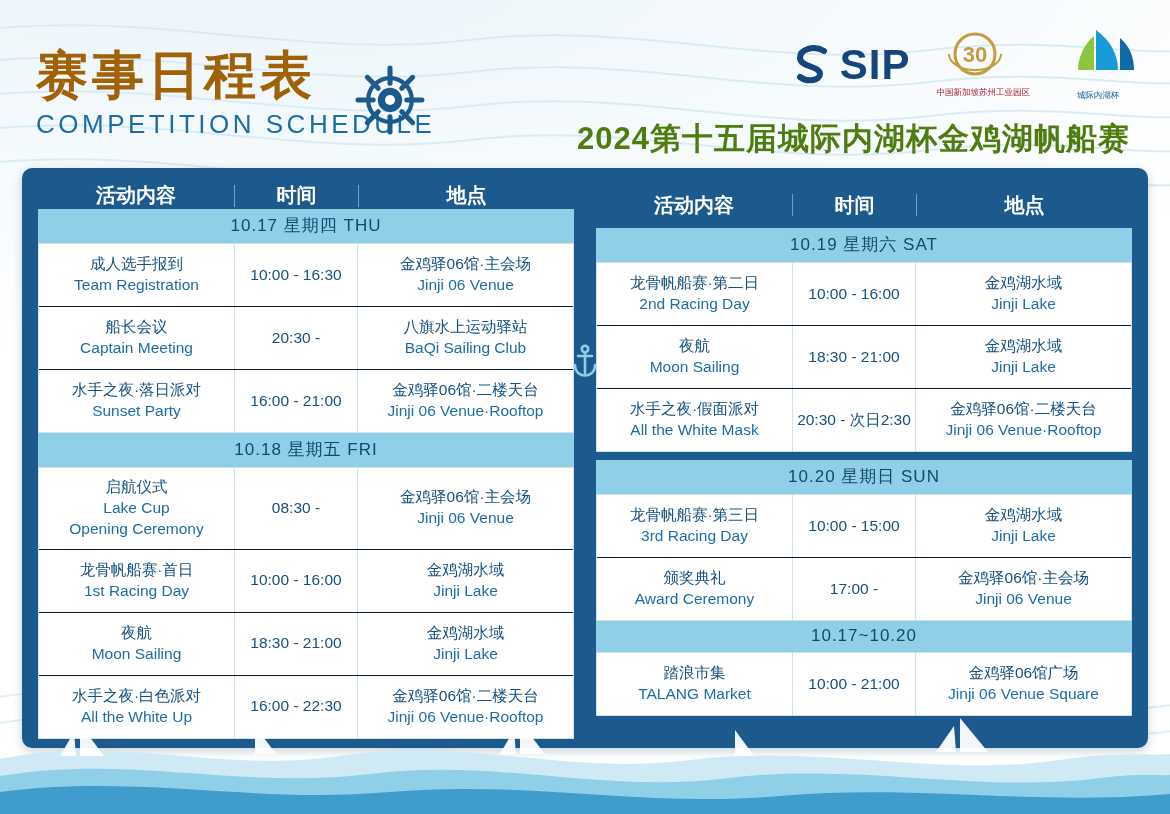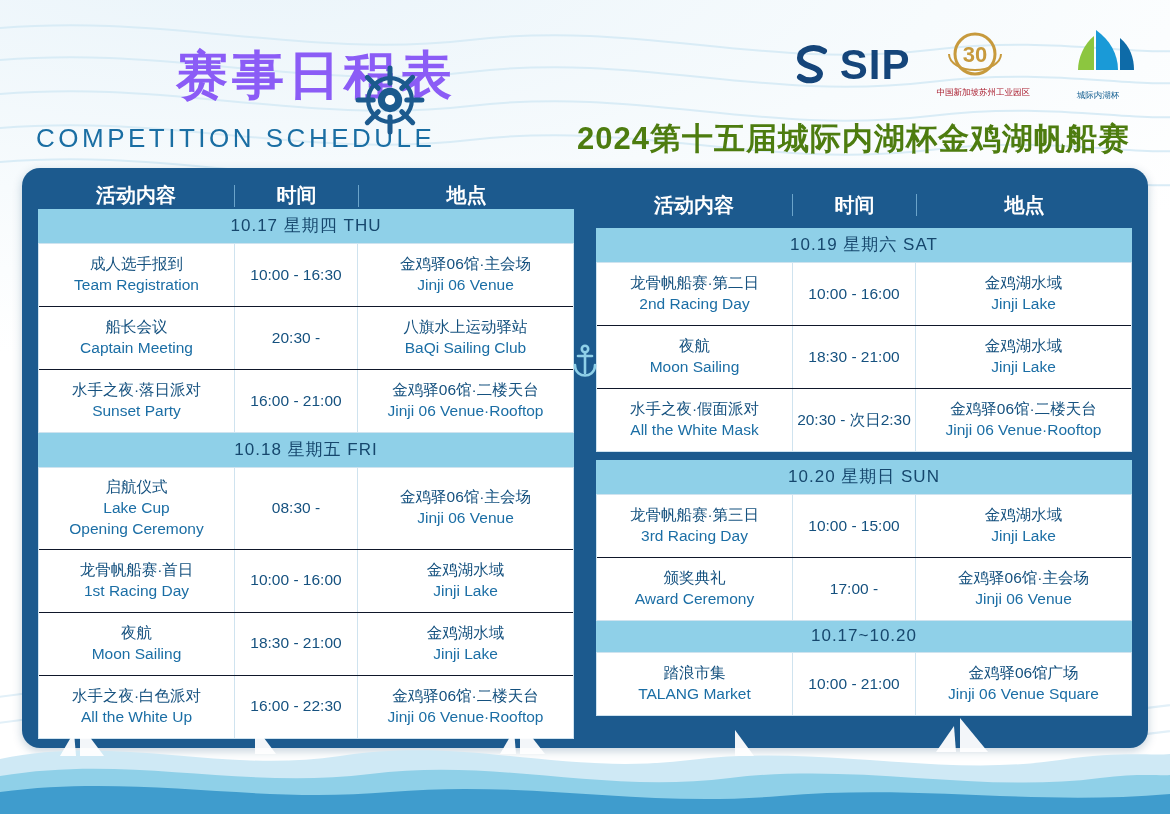--- a/index.html
+++ b/index.html
@@ -37,31 +37,30 @@
   }
   .title-block {
     position: absolute;
     left: 36px;
     top: 48px;
     width: 420px;
   }
   .title-cn {
     font-size: 52px;
     font-weight: bold;
-    color: #8b5cf6;
+    color: #a16207;
     letter-spacing: 4px;
     line-height: 1.05;
     margin: 0;
-    text-align: right;
   }
   .title-en {
     font-size: 26px;
     color: #1a6ea3;
     letter-spacing: 3.5px;
-    margin-top: 20px;
+    margin-top: 6px;
   }
   .wheel {
     position: absolute;
     left: 348px;
     top: 58px;
   }
   .logos {
     position: absolute;
     right: 30px;
     top: 28px;
@@ -96,21 +95,21 @@
   }
 
   
   .frame {
     position: absolute;
     left: 22px;
     top: 168px;
     width: 1126px;
     height: 580px;
     background: #1c5a8e;
-    border-radius: 18px;
+    border-radius: 10px;
     box-shadow: 0 3px 10px rgba(20,70,110,0.25);
     padding: 0;
     box-sizing: border-box;
   }
   .cols {
     display: flex;
     gap: 22px;
     padding: 14px 16px 16px 16px;
     box-sizing: border-box;
     height: 100%;

